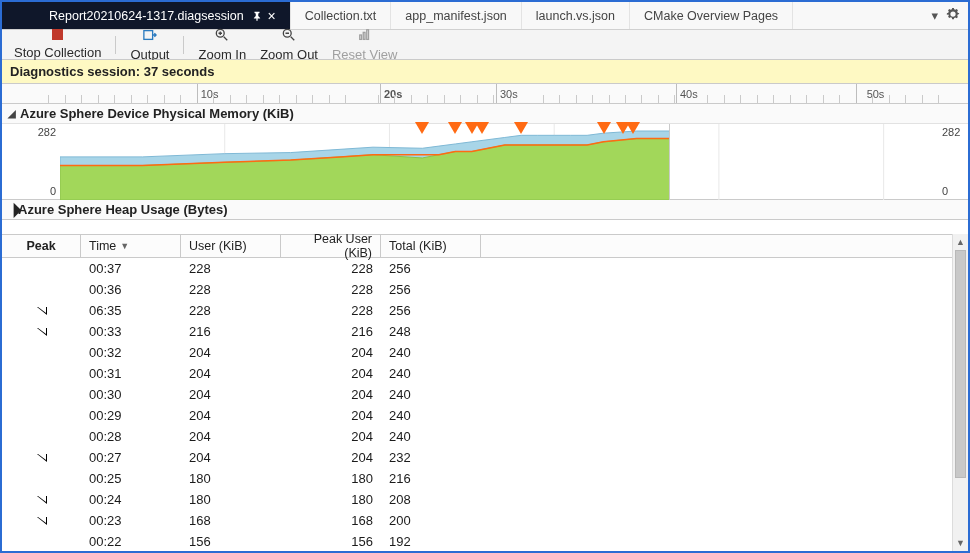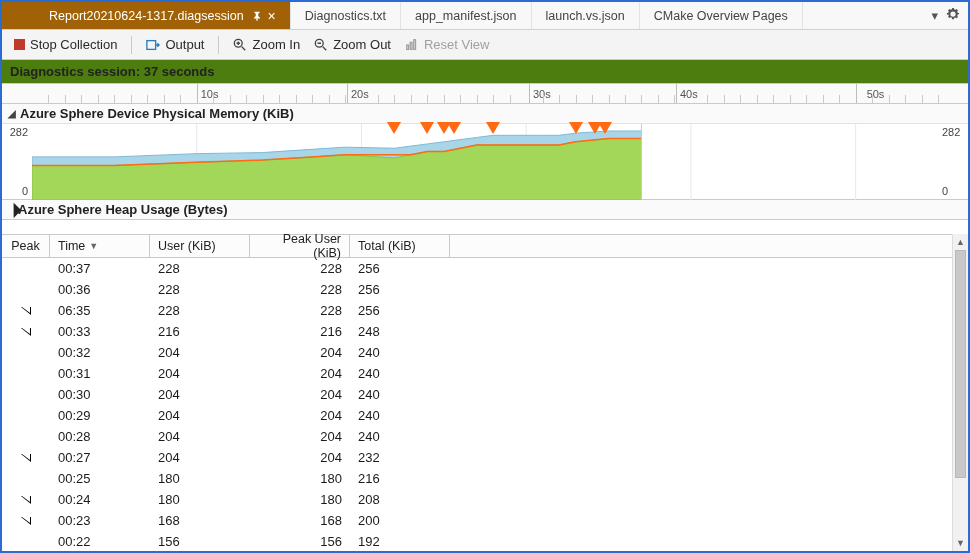--- a/index.html
+++ b/index.html
@@ -1,67 +1,67 @@
 <!DOCTYPE html>
 <html><head>
 <meta charset="utf-8">
 <style>
   * { box-sizing: border-box; }
   html, body { margin:0; padding:0; font-family: "Segoe UI", Arial, sans-serif; font-size:13px; color:#1b1b1b; background:#fff; }
   .root { width:970px; height:553px; border:2px solid #2b6cd3; display:flex; flex-direction:column; overflow:hidden; position:relative; }
   
   .tabbar { display:flex; align-items:stretch; height:28px; background:#f8f8f8; border-bottom:1px solid #d0d0d0; overflow:hidden; }
   .tab { display:flex; align-items:center; padding:0 14px; border-right:1px solid #e3e3e3; white-space:nowrap; color:#444; cursor:pointer; font-size:12.5px; }
-  .tab.active { background:#a16207; color:#fff;padding-left:47px; }
+  .tab.active { background:#0f172a; color:#fff;padding-left:47px; }
   .tab.active .pin { fill:#fff; }
   .tab.active .close { color:#fff; }
   .pin { width:10px; height:10px; margin-left:8px; }
   .close { margin-left:6px; font-size:14px; line-height:1; }
   .tab-spacer { flex:1; }
   .tab-icons { display:flex; align-items:center; gap:8px; padding:0 8px; color:#555; }
   .tab-icons span { cursor:pointer; }
   
   .toolbar { display:flex; align-items:center; height:30px; background:#f4f4f4; border-bottom:1px solid #cacaca; padding:0 6px; gap:2px; }
   .tb-sep { width:1px; height:18px; background:#cacaca; margin:0 6px; }
-  .tb-btn { display:flex; align-items:center; gap:5px; padding:3px 6px; border-radius:2px; cursor:pointer; color:#2a2a2a; }
+  .tb-btn { display:flex; align-items:center; gap:5px; padding:3px 6px; border-radius:2px; cursor:pointer; color:#2a2a2a;flex-direction:column; }
   .tb-btn.disabled { color:#a0a0a0; cursor:default; }
   .sq-icon { width:11px; height:11px; display:inline-block; }
   .icon-svg { width:14px; height:14px; }
   
-  .session-hdr { padding:4px 8px; font-weight:600; color:#222; border-bottom:1px solid #cacaca; background:#4d7c0f; }
+  .session-hdr { padding:4px 8px; font-weight:600; color:#222; border-bottom:1px solid #cacaca; background:#fef9c3; }
   
   .ruler { position:relative; height:20px; border-bottom:1px solid #cacaca; background:#fafafa; }
   .ruler .major { position:absolute; top:0; height:100%; border-left:1px solid #bdbdbd; color:#555; font-size:11px; padding-left:3px; line-height:20px; }
   .ruler .minor { position:absolute; top:11px; height:9px; border-left:1px solid #cacaca; }
   
   .section-hdr { display:flex; align-items:center; padding:2px 6px; font-weight:600; color:#222; background:#fafafa; border-bottom:1px solid #e2e2e2; }
   .section-hdr .tri { width:8px; margin-right:4px; font-size:10px; color:#444; }
   .legend { margin-left:auto; display:flex; gap:14px; font-weight:400; font-size:12px; color:#333; }
   .lg { display:flex; align-items:center; gap:4px; }
   .sw { width:12px; height:12px; display:inline-block; }
   
   .chart-wrap { display:flex; height:76px; border-bottom:1px solid #cacaca; }
-  .axis { width:30px; display:flex; flex-direction:column; justify-content:space-between; align-items:flex-end; padding:2px 4px 2px 0; font-size:11px; color:#444; }
+  .axis { width:30px; display:flex; flex-direction:column; justify-content:space-between; align-items:flex-end; padding:2px 4px 2px 0; font-size:11px; color:#444;margin-left:28px; }
   .axis.right { align-items:flex-start; padding:2px 0 2px 4px; }
   .plot { flex:1; position:relative; background:#fff; }
   .plot svg { position:absolute; left:0; top:0; }
   .marker { position:absolute; top:-2px; width:0; height:0; border-left:7px solid transparent; border-right:7px solid transparent; border-top:12px solid #ff6a13; transform:translateX(-7px); }
   
   .section-collapsed { display:flex; align-items:center; padding:2px 6px; font-weight:600; color:#222; border-bottom:1px solid #cacaca; background:#fafafa; }
   
   .grid { flex:1; display:flex; background:#fff; overflow:hidden; margin-top:14px; }
   .grid-body { flex:1; overflow:hidden; }
   .grid-hdr { display:flex; border-top:1px solid #cacaca; border-bottom:1px solid #cacaca; background:#fcfcfc; height:24px; }
   .gh { display:flex; align-items:center; padding:0 8px; border-right:1px solid #cacaca; font-size:12.5px; color:#222; cursor:pointer; }
   .gh.sort:after { content:"▼"; font-size:9px; margin-left:4px; color:#666; }
   .gh-fill { flex:1; border-right:none; }
   .grid-rows { }
   .gr { display:flex; height:21px; align-items:center; }
   .gc { padding:0 8px; font-size:13px; }
-  .c-peak { width:48px; display:flex; justify-content:center; }
+  .c-peak { width:79px; display:flex; justify-content:center;font-weight:bold; }
   .c-time { width:100px; }
   .c-user { width:100px; }
   .c-pu   { width:100px;text-align:right; }
   .c-tot  { width:100px; }
   .flag { width:0; height:0; border-right:10px solid #000; border-bottom:8px solid transparent; position:relative; }
   .flag:after { content:""; position:absolute; left:1px; top:0; width:0; height:0; border-right:8px solid #fff; border-bottom:6px solid transparent; }
   .scrollbar { width:16px; background:#f1f1f1; border-left:1px solid #dcdcdc; display:flex; flex-direction:column; }
   .sb-btn { height:16px; display:flex; align-items:center; justify-content:center; color:#666; font-size:9px; cursor:pointer; }
   .sb-track { flex:1; position:relative; }
   .sb-thumb { position:absolute; left:2px; right:2px; top:0; height:80%; background:#c8c8c8; border:1px solid #b8b8b8; }
@@ -73,21 +73,21 @@
 
   <div class="tabbar">
     <div class="tab active">
       <span>Report20210624-1317.diagsession</span>
       <svg class="pin" viewBox="0 0 16 16">
           <path d="M4 1h8v2l-2 1v4l3 3v1H9v3l-1 1-1-1v-3H3v-1l3-3V4L4 3z"></path>
         </svg>
       <span class="close">×</span>
     </div>
     <div class="tab">
-        <span>Diagnostics.txt</span>
+        <span>Collection.txt</span>
       </div>
     <div class="tab">
         <span>app_manifest.json</span>
       </div>
     <div class="tab">
         <span>launch.vs.json</span>
       </div>
     <div class="tab">
         <span>CMake Overview Pages</span>
       </div>
@@ -155,31 +155,31 @@
       <div class="major" style="left: 194.727px;">10s</div>
       <div class="minor" style="left: 211.2px;"></div>
       <div class="minor" style="left: 227.673px;"></div>
       <div class="minor" style="left: 244.145px;"></div>
       <div class="minor" style="left: 260.618px;"></div>
       <div class="minor" style="left: 277.091px;"></div>
       <div class="minor" style="left: 293.564px;"></div>
       <div class="minor" style="left: 310.036px;"></div>
       <div class="minor" style="left: 326.509px;"></div>
       <div class="minor" style="left: 342.982px;"></div>
-      <div class="major" style="left: 345px;">20s</div>
+      <div class="major" style="left: 378px; font-weight: bold;">20s</div>
       <div class="minor" style="left: 375.927px;"></div>
       <div class="minor" style="left: 392.4px;"></div>
       <div class="minor" style="left: 408.873px;"></div>
       <div class="minor" style="left: 425.345px;"></div>
       <div class="minor" style="left: 441.818px;"></div>
       <div class="minor" style="left: 458.291px;"></div>
       <div class="minor" style="left: 474.764px;"></div>
       <div class="minor" style="left: 491.236px;"></div>
       <div class="minor" style="left: 507.709px;"></div>
-      <div class="major" style="left: 527px;">30s</div>
+      <div class="major" style="left: 494px;">30s</div>
       <div class="minor" style="left: 540.655px;"></div>
       <div class="minor" style="left: 557.127px;"></div>
       <div class="minor" style="left: 573.6px;"></div>
       <div class="minor" style="left: 590.073px;"></div>
       <div class="minor" style="left: 606.545px;"></div>
       <div class="minor" style="left: 623.018px;"></div>
       <div class="minor" style="left: 639.491px;"></div>
       <div class="minor" style="left: 655.964px;"></div>
       <div class="minor" style="left: 672.436px;"></div>
       <div class="major" style="left: 674px;">40s</div>

